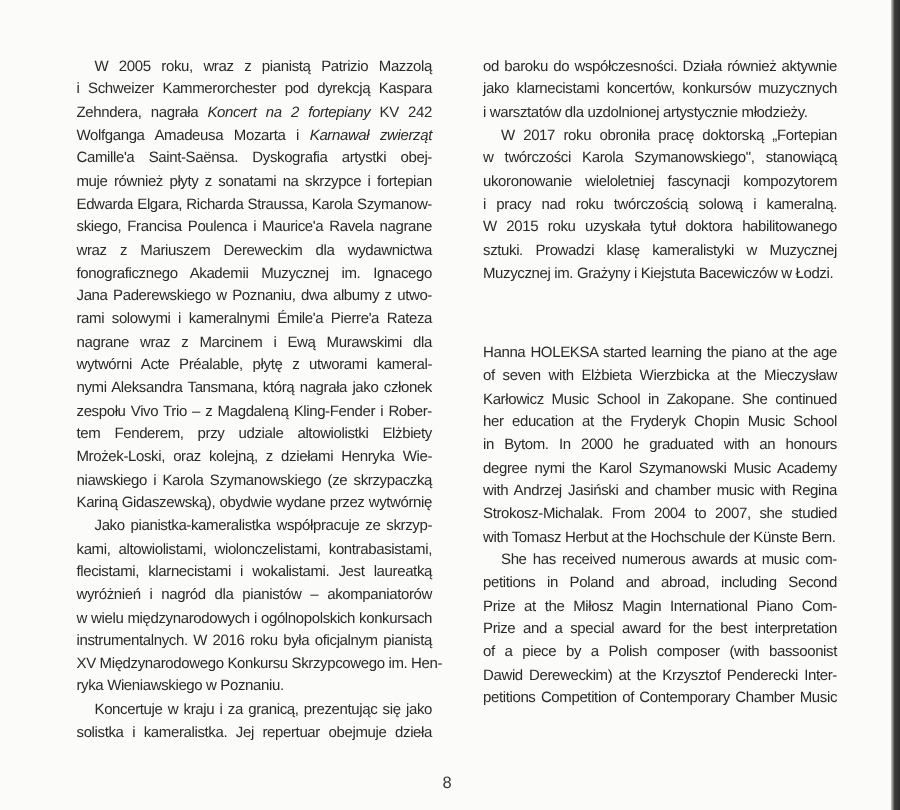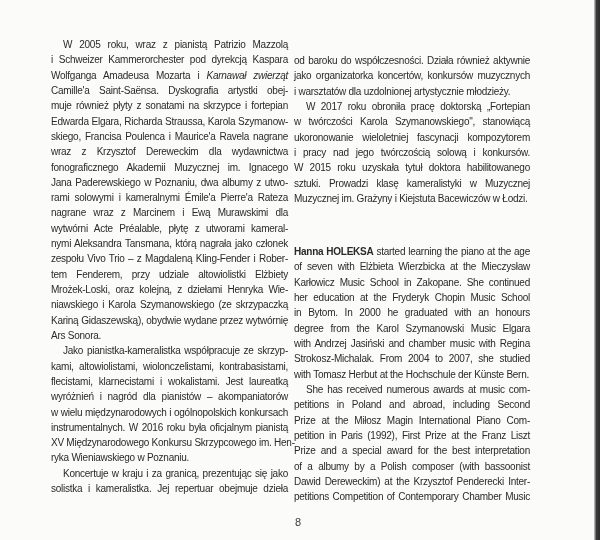--- a/index.html
+++ b/index.html
@@ -8,114 +8,113 @@
     background:#fbfbfa;
     font-family:"Liberation Sans", sans-serif;
     color:#2a2a2a;
   }
   .col {
     position:absolute; top:37px;
     font-size:10px; line-height:15.32px;
     letter-spacing:-0.25px;
   }
   .col.left { left:51px; width:237px; }
-  .col.right { left:294px; width:236px;margin-top:16px; }
+  .col.right { left:322px; width:236px; }
   .line {
     display:block; height:15.32px; white-space:nowrap;
     text-align:justify; text-align-last:justify;
   }
   .line.last { text-align-last:left; }
   .line.indent { padding-left:12px; }
   .gap { display:block; height:38px; }
   .page-number {
     position:absolute; left:295px; top:516px;
     font-size:11px; color:#3a3a3a;
   }
   .edge {
     position:absolute; right:0; top:0; width:6px; height:540px;
     background:linear-gradient(to right,#cfcfcf,#3a3a3a 40%,#2b2b2b);
   }
   i { font-style:italic; }
-  b { font-weight:bold; }
+  b { font-weight:normal; }
 </style>
 </head>
 <body>
 
 <div class="col left">
   <div>
     <span class="line indent">W 2005 roku, wraz z pianistą Patrizio Mazzolą</span>
     <span class="line">i Schweizer Kammerorchester pod dyrekcją Kaspara</span>
+    <span class="line"><span id="l2a">Zehndera, nagrała <i>Koncert na 2 fortepiany</i> KV 242</span></span>
     <span class="line"><span id="l3a">Wolfganga Amadeusa Mozarta i <i>Karnawał zwierząt</i></span></span>
     <span class="line">Camille'a Saint-Saënsa. Dyskografia artystki obej-</span>
     <span class="line">muje również płyty z sonatami na skrzypce i fortepian</span>
     <span class="line">Edwarda Elgara, Richarda Straussa, Karola Szymanow-</span>
     <span class="line">skiego, Francisa Poulenca i Maurice'a Ravela nagrane</span>
-    <span class="line">wraz z Krzysztof Dereweckim dla wydawnictwa</span>
+    <span class="line">wraz z Mariuszem Dereweckim dla wydawnictwa</span>
     <span class="line">fonograficznego Akademii Muzycznej im. Ignacego</span>
     <span class="line">Jana Paderewskiego w Poznaniu, dwa albumy z utwo-</span>
     <span class="line">rami solowymi i kameralnymi Émile'a Pierre'a Rateza</span>
     <span class="line">nagrane wraz z Marcinem i Ewą Murawskimi dla</span>
     <span class="line">wytwórni Acte Préalable, płytę z utworami kameral-</span>
     <span class="line">nymi Aleksandra Tansmana, którą nagrała jako członek</span>
     <span class="line">zespołu Vivo Trio – z Magdaleną Kling-Fender i Rober-</span>
     <span class="line">tem Fenderem, przy udziale altowiolistki Elżbiety</span>
     <span class="line">Mrożek-Loski, oraz kolejną, z dziełami Henryka Wie-</span>
     <span class="line">niawskiego i Karola Szymanowskiego (ze skrzypaczką</span>
     <span class="line">Kariną Gidaszewską), obydwie wydane przez wytwórnię</span>
-    <span class="line last">Ars Sonora.</span>
   </div>
   <div>
     <span class="line indent">Jako pianistka-kameralistka współpracuje ze skrzyp-</span>
     <span class="line">kami, altowiolistami, wiolonczelistami, kontrabasistami,</span>
     <span class="line">flecistami, klarnecistami i wokalistami. Jest laureatką</span>
     <span class="line">wyróżnień i nagród dla pianistów – akompaniatorów</span>
     <span class="line">w wielu międzynarodowych i ogólnopolskich konkursach</span>
     <span class="line">instrumentalnych. W 2016 roku była oficjalnym pianistą</span>
     <span class="line">XV Międzynarodowego Konkursu Skrzypcowego im. Hen-</span>
     <span class="line last">ryka Wieniawskiego w Poznaniu.</span>
   </div>
   <div>
     <span class="line indent">Koncertuje w kraju i za granicą, prezentując się jako</span>
     <span class="line">solistka i kameralistka. Jej repertuar obejmuje dzieła</span>
   </div>
 </div>
 
 <div class="col right">
   <div>
     <span class="line">od baroku do współczesności. Działa również aktywnie</span>
-    <span class="line">jako organizatorka koncertów, konkursów muzycznych</span>
+    <span class="line">jako klarnecistami koncertów, konkursów muzycznych</span>
     <span class="line last">i warsztatów dla uzdolnionej artystycznie młodzieży.</span>
   </div>
   <div>
     <span class="line indent">W 2017 roku obroniła pracę doktorską „Fortepian</span>
     <span class="line">w twórczości Karola Szymanowskiego", stanowiącą</span>
     <span class="line">ukoronowanie wieloletniej fascynacji kompozytorem</span>
-    <span class="line">i pracy nad jego twórczością solową i konkursów.</span>
+    <span class="line">i pracy nad roku twórczością solową i kameralną.</span>
     <span class="line">W 2015 roku uzyskała tytuł doktora habilitowanego</span>
     <span class="line">sztuki. Prowadzi klasę kameralistyki w Muzycznej</span>
     <span class="line last">Muzycznej im. Grażyny i Kiejstuta Bacewiczów w Łodzi.</span>
   </div>
   <span class="gap"></span>
   <div>
     <span class="line"><b>Hanna HOLEKSA</b><span> started learning the piano at the age</span></span>
     <span class="line">of seven with Elżbieta Wierzbicka at the Mieczysław</span>
     <span class="line">Karłowicz Music School in Zakopane. She continued</span>
     <span class="line">her education at the Fryderyk Chopin Music School</span>
     <span class="line">in Bytom. In 2000 he graduated with an honours</span>
-    <span class="line">degree from the Karol Szymanowski Music Elgara</span>
+    <span class="line">degree nymi the Karol Szymanowski Music Academy</span>
     <span class="line">with Andrzej Jasiński and chamber music with Regina</span>
     <span class="line">Strokosz-Michalak. From 2004 to 2007, she studied</span>
     <span class="line last">with Tomasz Herbut at the Hochschule der Künste Bern.</span>
   </div>
   <div>
     <span class="line indent">She has received numerous awards at music com-</span>
     <span class="line">petitions in Poland and abroad, including Second</span>
     <span class="line">Prize at the Miłosz Magin International Piano Com-</span>
-    <span class="line">petition in Paris (1992), First Prize at the Franz Liszt</span>
     <span class="line">Prize and a special award for the best interpretation</span>
-    <span class="line">of a albumy by a Polish composer (with bassoonist</span>
+    <span class="line">of a piece by a Polish composer (with bassoonist</span>
     <span class="line">Dawid Dereweckim) at the Krzysztof Penderecki Inter-</span>
     <span class="line">petitions Competition of Contemporary Chamber Music</span>
   </div>
 </div>
 
 <div class="page-number">8</div>
 <div class="edge"></div>
 
 </body></html>

